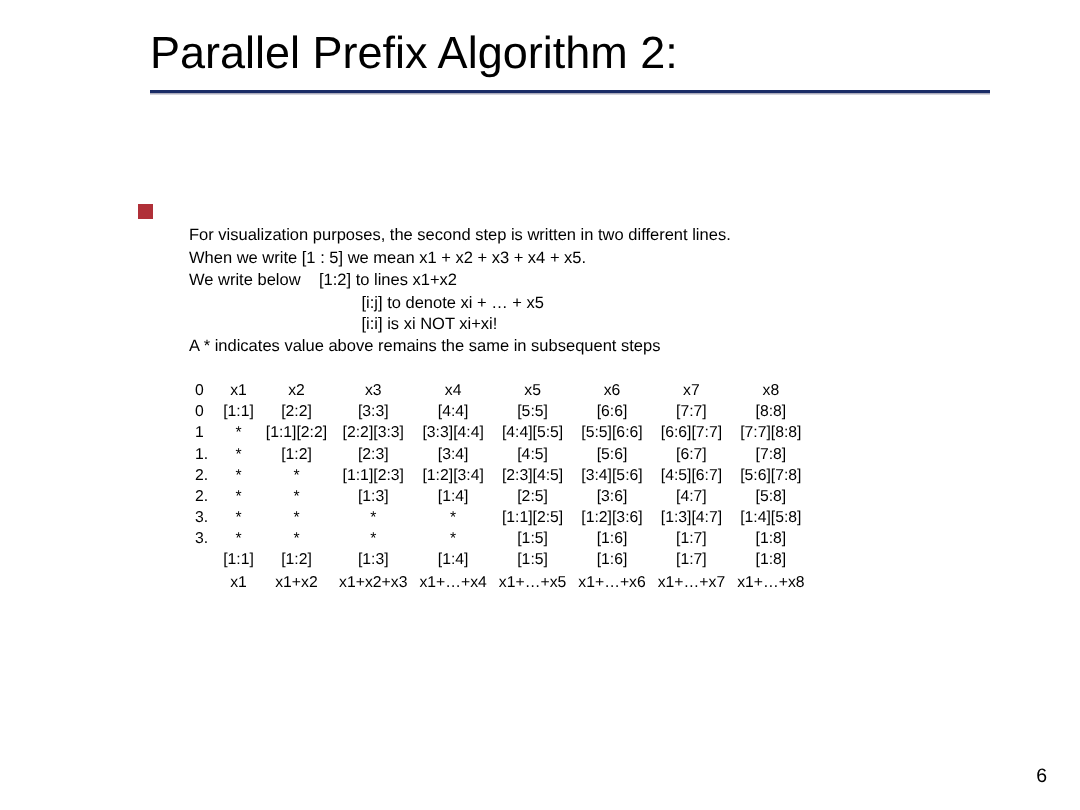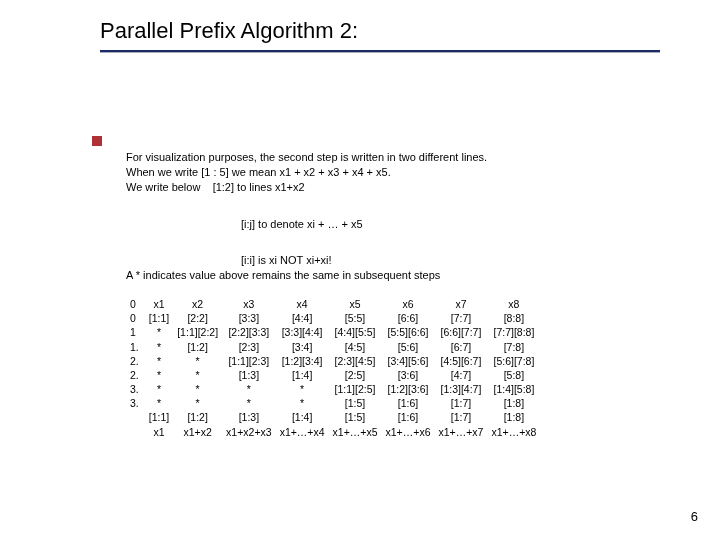--- a/index.html
+++ b/index.html
@@ -18,21 +18,21 @@
     height: 540px;
     box-sizing: border-box;
   }
   .title-block {
     position: absolute;
     left: 100px;
     top: 18px;
     width: 560px;
   }
   .title-text {
-    font-size: 22px;
+    font-size: 30px;
     line-height: 1.2;
     font-family: Verdana, Geneva, sans-serif;
     color: #000;
   }
   .rule {
     margin-top: 6px;
     height: 3px;
     width: 560px;
     background: linear-gradient(to bottom, #1a2c66 0%, #1a2c66 60%, #aab 60%, #aab 100%);
   }
@@ -51,21 +51,20 @@
     width: 580px;
     font-size: 11px;
     line-height: 1.35;
   }
   .notation {
     margin-bottom: 14px;
   }
   .notation .indent {
     padding-left: 115px;
     display: block;
-    margin-top: 22px;
   }
   .table {
     font-family: Verdana, Geneva, sans-serif;
     font-size: 10.5px;
     border-collapse: collapse;
   }
   .table td {
     padding: 0 4px;
     text-align: center;
     white-space: nowrap;

